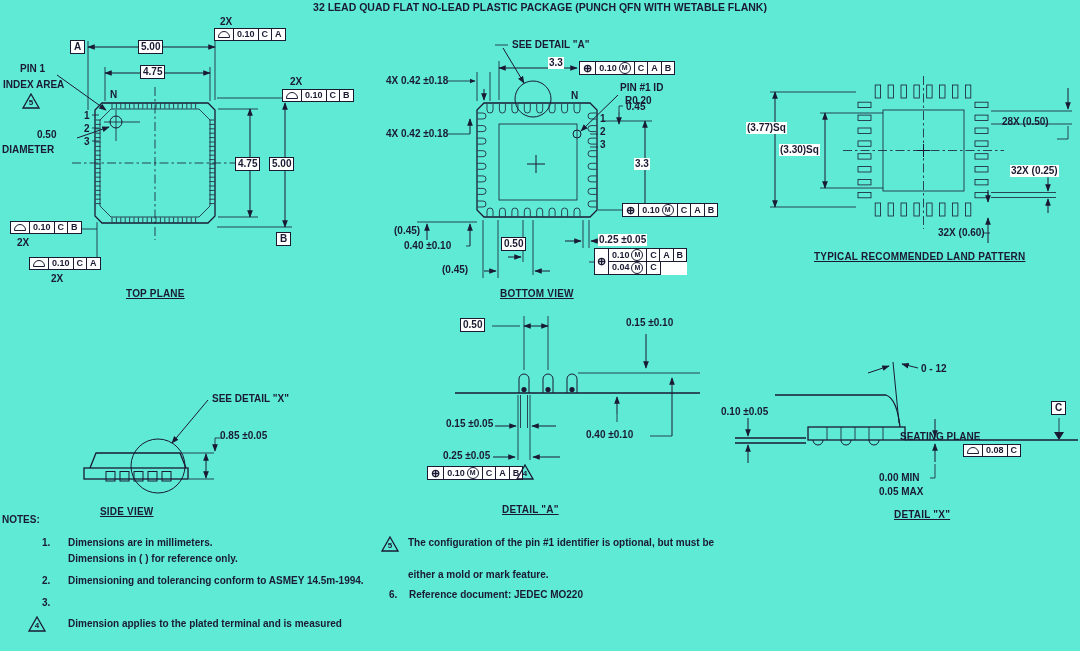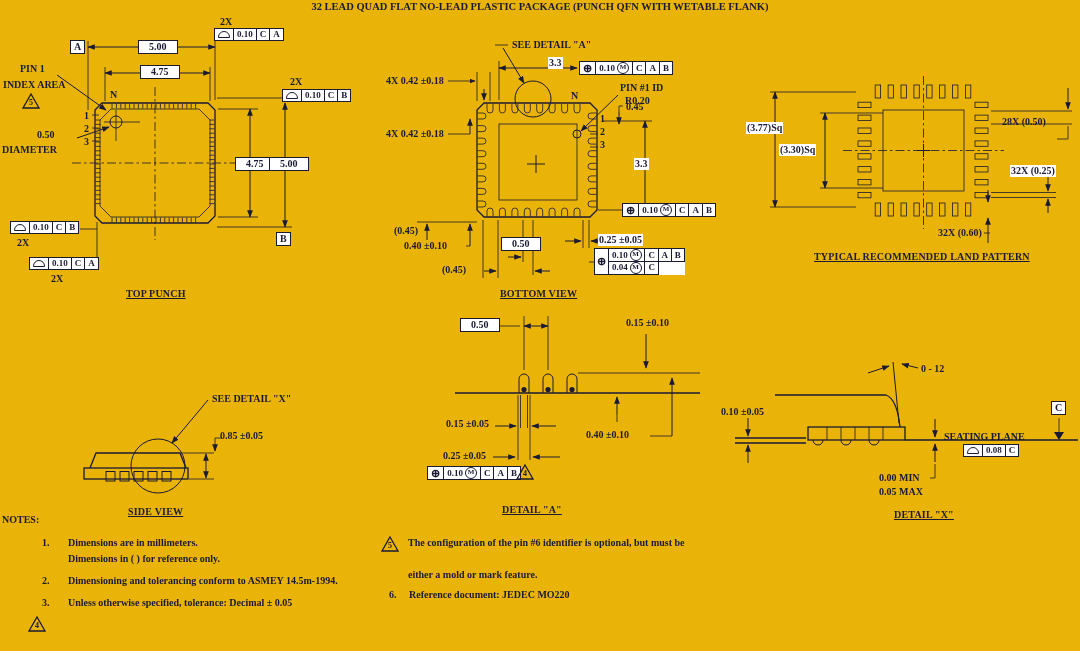--- a/index.html
+++ b/index.html
@@ -1,22 +1,22 @@
 <!DOCTYPE html>
 <html><head>
 <meta charset="utf-8">
 <style>
   html,body{margin:0;padding:0;background:#fff;}
-  .sheet{position:relative;width:1080px;height:651px;background:#eab308;overflow:hidden;
-         font-family:Liberation Serif, serif;color:#1a1a33;}
+  .sheet{position:relative;width:1080px;height:651px;background:#5eead4;overflow:hidden;
+         font-family:Liberation Sans, sans-serif;color:#1a1a33;}
   .lbl{position:absolute;white-space:nowrap;font-weight:bold;font-size:10px;line-height:1.2;color:#1a1a33;}
   .bg{background:#fff;padding:0 1px;}
   .title{position:absolute;left:0;right:0;top:1px;text-align:center;font-weight:bold;font-size:10.5px;}
   .viewlbl{font-size:10px;text-decoration:underline;letter-spacing:.2px;}
-  .bx{display:inline-block;border:1.3px solid #1a1a33;padding:0 10px;background:#fff;}
+  .bx{display:inline-block;border:1.3px solid #1a1a33;padding:0 2px;background:#fff;}
   .datum{display:inline-block;border:1.4px solid #1a1a33;padding:0 3px;background:#fff;font-weight:bold;}
   .fcf{display:inline-flex;align-items:stretch;border:1.3px solid #1a1a33;background:#fff;}
   .fcf .c{display:flex;align-items:center;gap:1px;padding:0 3px;font-size:9px;font-weight:bold;}
   .fcf .c + .c{border-left:1.3px solid #1a1a33;}
   .prof{display:inline-block;width:10px;height:5px;border:1.3px solid #1a1a33;border-radius:10px 10px 0 0;}
   .pos{font-size:11px;line-height:1;}
   .mc{display:inline-block;width:10px;height:10px;border:1px solid #1a1a33;border-radius:50%;
       font-size:7px;line-height:9px;text-align:center;margin-left:1px;}
   .stk{display:inline-flex;align-items:stretch;background:#fff;}
   .stk .symc{border:1.3px solid #1a1a33;display:flex;align-items:center;padding:0 2px;}
@@ -430,21 +430,21 @@
     <span class="fcf">
         <span class="c">
           <span class="prof"></span>
         </span>
         <span class="c">0.10</span>
         <span class="c">C</span>
         <span class="c">A</span>
       </span>
   </div>
   <div class="lbl" style="left:51px;top:273px">2X</div>
-  <div class="lbl viewlbl" style="left:126px;top:288px">TOP PUNCH</div>
+  <div class="lbl viewlbl" style="left:126px;top:288px">TOP PLANE</div>
 
   <div class="lbl" style="left:512px;top:39px">SEE DETAIL "A"</div>
   <div class="lbl bg" style="left:548px;top:57px">3.3</div>
   <div class="lbl" style="left:579px;top:61px">
     <span class="fcf">
         <span class="c">
           <span class="pos">⊕</span>
         </span>
         <span class="c">
           <span>0.10</span>
@@ -513,21 +513,21 @@
 
   <div class="lbl bg" style="left:746px;top:122px">(3.77)Sq</div>
   <div class="lbl bg" style="left:779px;top:144px">(3.30)Sq</div>
   <div class="lbl" style="left:1002px;top:116px">28X (0.50)</div>
   <div class="lbl bg" style="left:1010px;top:165px">32X (0.25)</div>
   <div class="lbl" style="left:938px;top:227px">32X (0.60)</div>
   <div class="lbl viewlbl" style="left:814px;top:251px">TYPICAL RECOMMENDED LAND PATTERN</div>
 
   <div class="lbl" style="left:212px;top:393px">SEE DETAIL "X"</div>
   <div class="lbl" style="left:220px;top:430px">0.85 ±0.05</div>
-  <div class="lbl viewlbl" style="left:128px;top:506px">SIDE VIEW</div>
+  <div class="lbl viewlbl" style="left:100px;top:506px">SIDE VIEW</div>
 
   <div class="lbl" style="left:460px;top:318px"><span class="bx">0.50</span></div>
   <div class="lbl" style="left:626px;top:317px">0.15 ±0.10</div>
   <div class="lbl" style="left:446px;top:418px">0.15 ±0.05</div>
   <div class="lbl" style="left:586px;top:429px">0.40 ±0.10</div>
   <div class="lbl" style="left:443px;top:450px">0.25 ±0.05</div>
   <div class="lbl" style="left:427px;top:466px">
     <span class="fcf">
         <span class="c">
           <span class="pos">⊕</span>
@@ -544,50 +544,50 @@
   <div class="lbl" style="left:516px;top:464px">
     <span class="flag"><svg width="18" height="16">
           <polygon points="9,1 17,15 1,15" fill="none" stroke="#1a1a33" stroke-width="1.3"></polygon>
         </svg><span class="fn">4</span></span>
   </div>
   <div class="lbl viewlbl" style="left:502px;top:504px">DETAIL "A"</div>
 
   <div class="lbl" style="left:921px;top:363px">0 - 12</div>
   <div class="lbl" style="left:721px;top:406px">0.10 ±0.05</div>
   <div class="lbl" style="left:1051px;top:401px"><span class="datum">C</span></div>
-  <div class="lbl" style="left:944px;top:431px">SEATING PLANE</div>
+  <div class="lbl" style="left:900px;top:431px">SEATING PLANE</div>
   <div class="lbl" style="left:963px;top:444px">
     <span class="fcf">
         <span class="c">
           <span class="prof"></span>
         </span>
         <span class="c">0.08</span>
         <span class="c">C</span>
       </span>
   </div>
   <div class="lbl" style="left:879px;top:472px">0.00 MIN</div>
   <div class="lbl" style="left:879px;top:486px">0.05 MAX</div>
   <div class="lbl viewlbl" style="left:894px;top:509px">DETAIL "X"</div>
 
   <div class="lbl" style="left:2px;top:514px">NOTES:</div>
   <div class="lbl" style="left:42px;top:537px">1.</div>
   <div class="lbl" style="left:68px;top:537px">Dimensions are in millimeters.</div>
   <div class="lbl" style="left:68px;top:553px">Dimensions in (  ) for reference only.</div>
   <div class="lbl" style="left:42px;top:575px">2.</div>
   <div class="lbl" style="left:68px;top:575px">Dimensioning and tolerancing conform to ASMEY 14.5m-1994.</div>
   <div class="lbl" style="left:42px;top:597px">3.</div>
-  <div class="lbl" style="left:68px;top:597px">Unless otherwise specified, tolerance: Decimal ± 0.05</div>
   <div class="lbl" style="left:28px;top:616px">
     <span class="flag"><svg width="18" height="16">
           <polygon points="9,1 17,15 1,15" fill="none" stroke="#1a1a33" stroke-width="1.3"></polygon>
         </svg><span class="fn">4</span></span>
   </div>
+  <div class="lbl" style="left:68px;top:618px">Dimension applies to the plated terminal and is measured</div>
   <div class="lbl" style="left:381px;top:536px">
     <span class="flag"><svg width="18" height="16">
           <polygon points="9,1 17,15 1,15" fill="none" stroke="#1a1a33" stroke-width="1.3"></polygon>
         </svg><span class="fn">5</span></span>
   </div>
-  <div class="lbl" style="left:408px;top:537px">The configuration of the pin #6 identifier is optional, but must be</div>
+  <div class="lbl" style="left:408px;top:537px">The configuration of the pin #1 identifier is optional, but must be</div>
   <div class="lbl" style="left:408px;top:569px">either a mold or mark feature.</div>
   <div class="lbl" style="left:389px;top:589px">6.</div>
   <div class="lbl" style="left:409px;top:589px">Reference document: JEDEC MO220</div>
 
 </div>
 
 </body></html>

